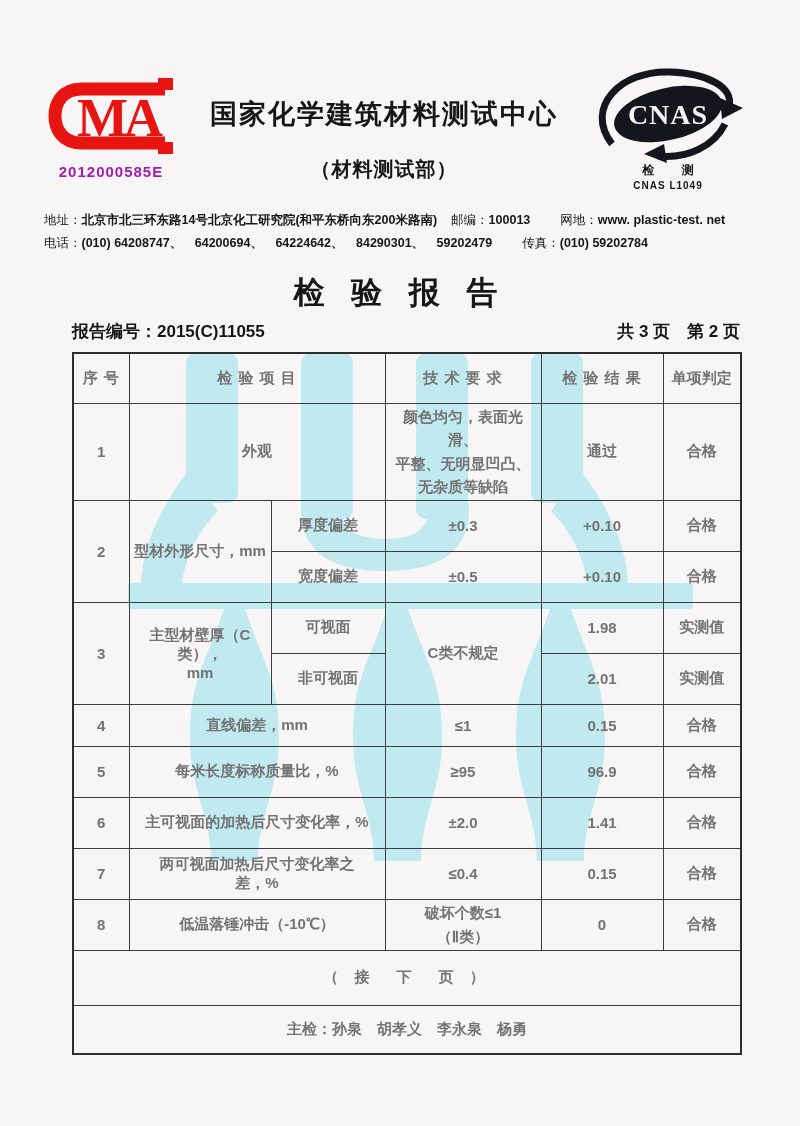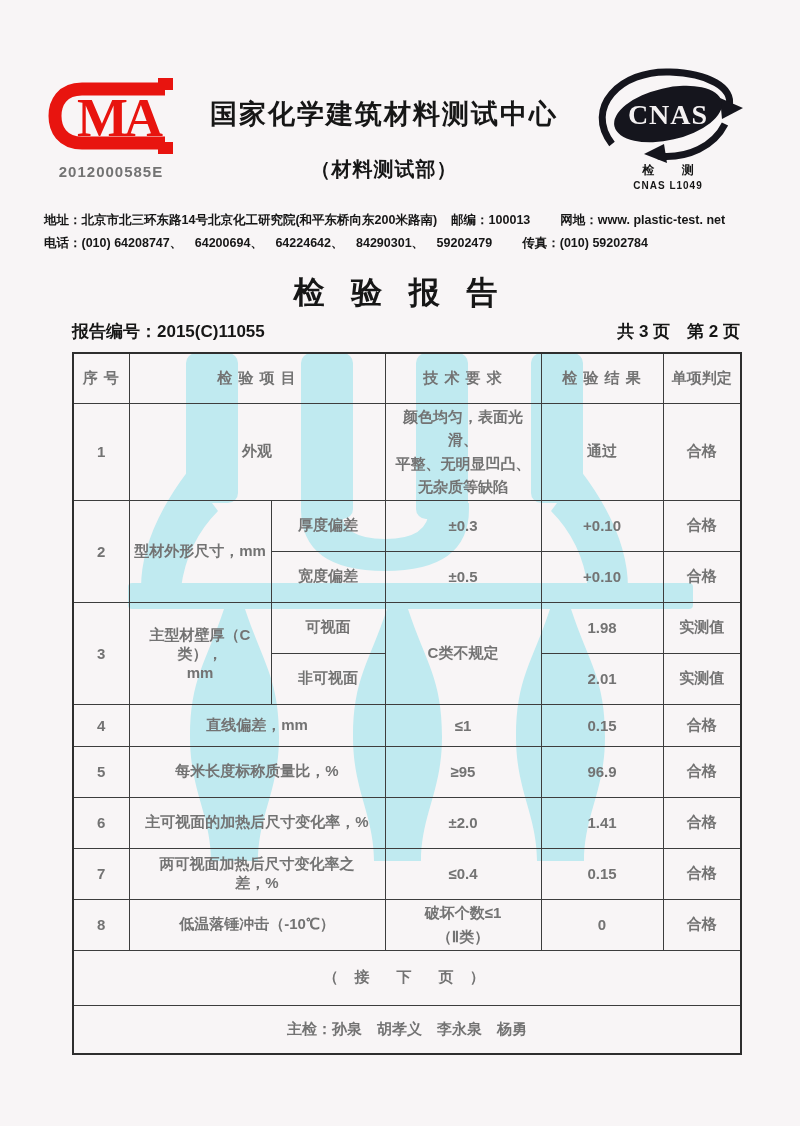--- a/index.html
+++ b/index.html
@@ -6,30 +6,30 @@
   #page{
     position:relative;
     width:800px;height:1126px;
     background:#f8f5f6;
     font-family:"Liberation Sans", sans-serif;
     color:#161616;
     overflow:hidden;
   }
   
   .cma{position:absolute;left:44px;top:76px;width:134px;text-align:center;}
-  .cma-number{color:#737373;font-weight:800;font-size:15px;letter-spacing:1px;margin-top:3px;}
+  .cma-number{color:#a21caf;font-weight:800;font-size:15px;letter-spacing:1px;margin-top:3px;}
   .org{position:absolute;left:178px;top:96px;width:412px;text-align:center;}
   .org-name{font-size:27px;font-weight:900;letter-spacing:2px;white-space:nowrap;}
   .org-dept{font-size:20px;font-weight:700;margin-top:24px;letter-spacing:1px;}
   .cnas{position:absolute;left:588px;top:64px;width:160px;text-align:center;}
   .cnas-caption{font-size:12px;font-weight:800;letter-spacing:12px;text-indent:12px;margin-top:-6px;}
   .cnas-code{font-size:10px;font-weight:800;letter-spacing:1px;margin-top:1px;}
   
   .contact{position:absolute;left:44px;top:209px;width:716px;font-size:12.5px;line-height:23px;}
-  .contact .lbl{font-weight:700;}
+  .contact .lbl{font-weight:400;}
   .contact .val{font-weight:600;}
   .contact .gap{margin-left:14px;}
   .contact .gap2{margin-left:30px;}
   
   .rpt-title{position:absolute;left:0;top:272px;width:800px;text-align:center;
     font-size:31px;font-weight:900;letter-spacing:9px;}
   .rpt-meta{position:absolute;left:72px;top:320px;width:668px;display:flex;
     justify-content:space-between;font-size:17px;font-weight:800;}
   
   .wm{position:absolute;left:128px;top:353px;z-index:0;}

